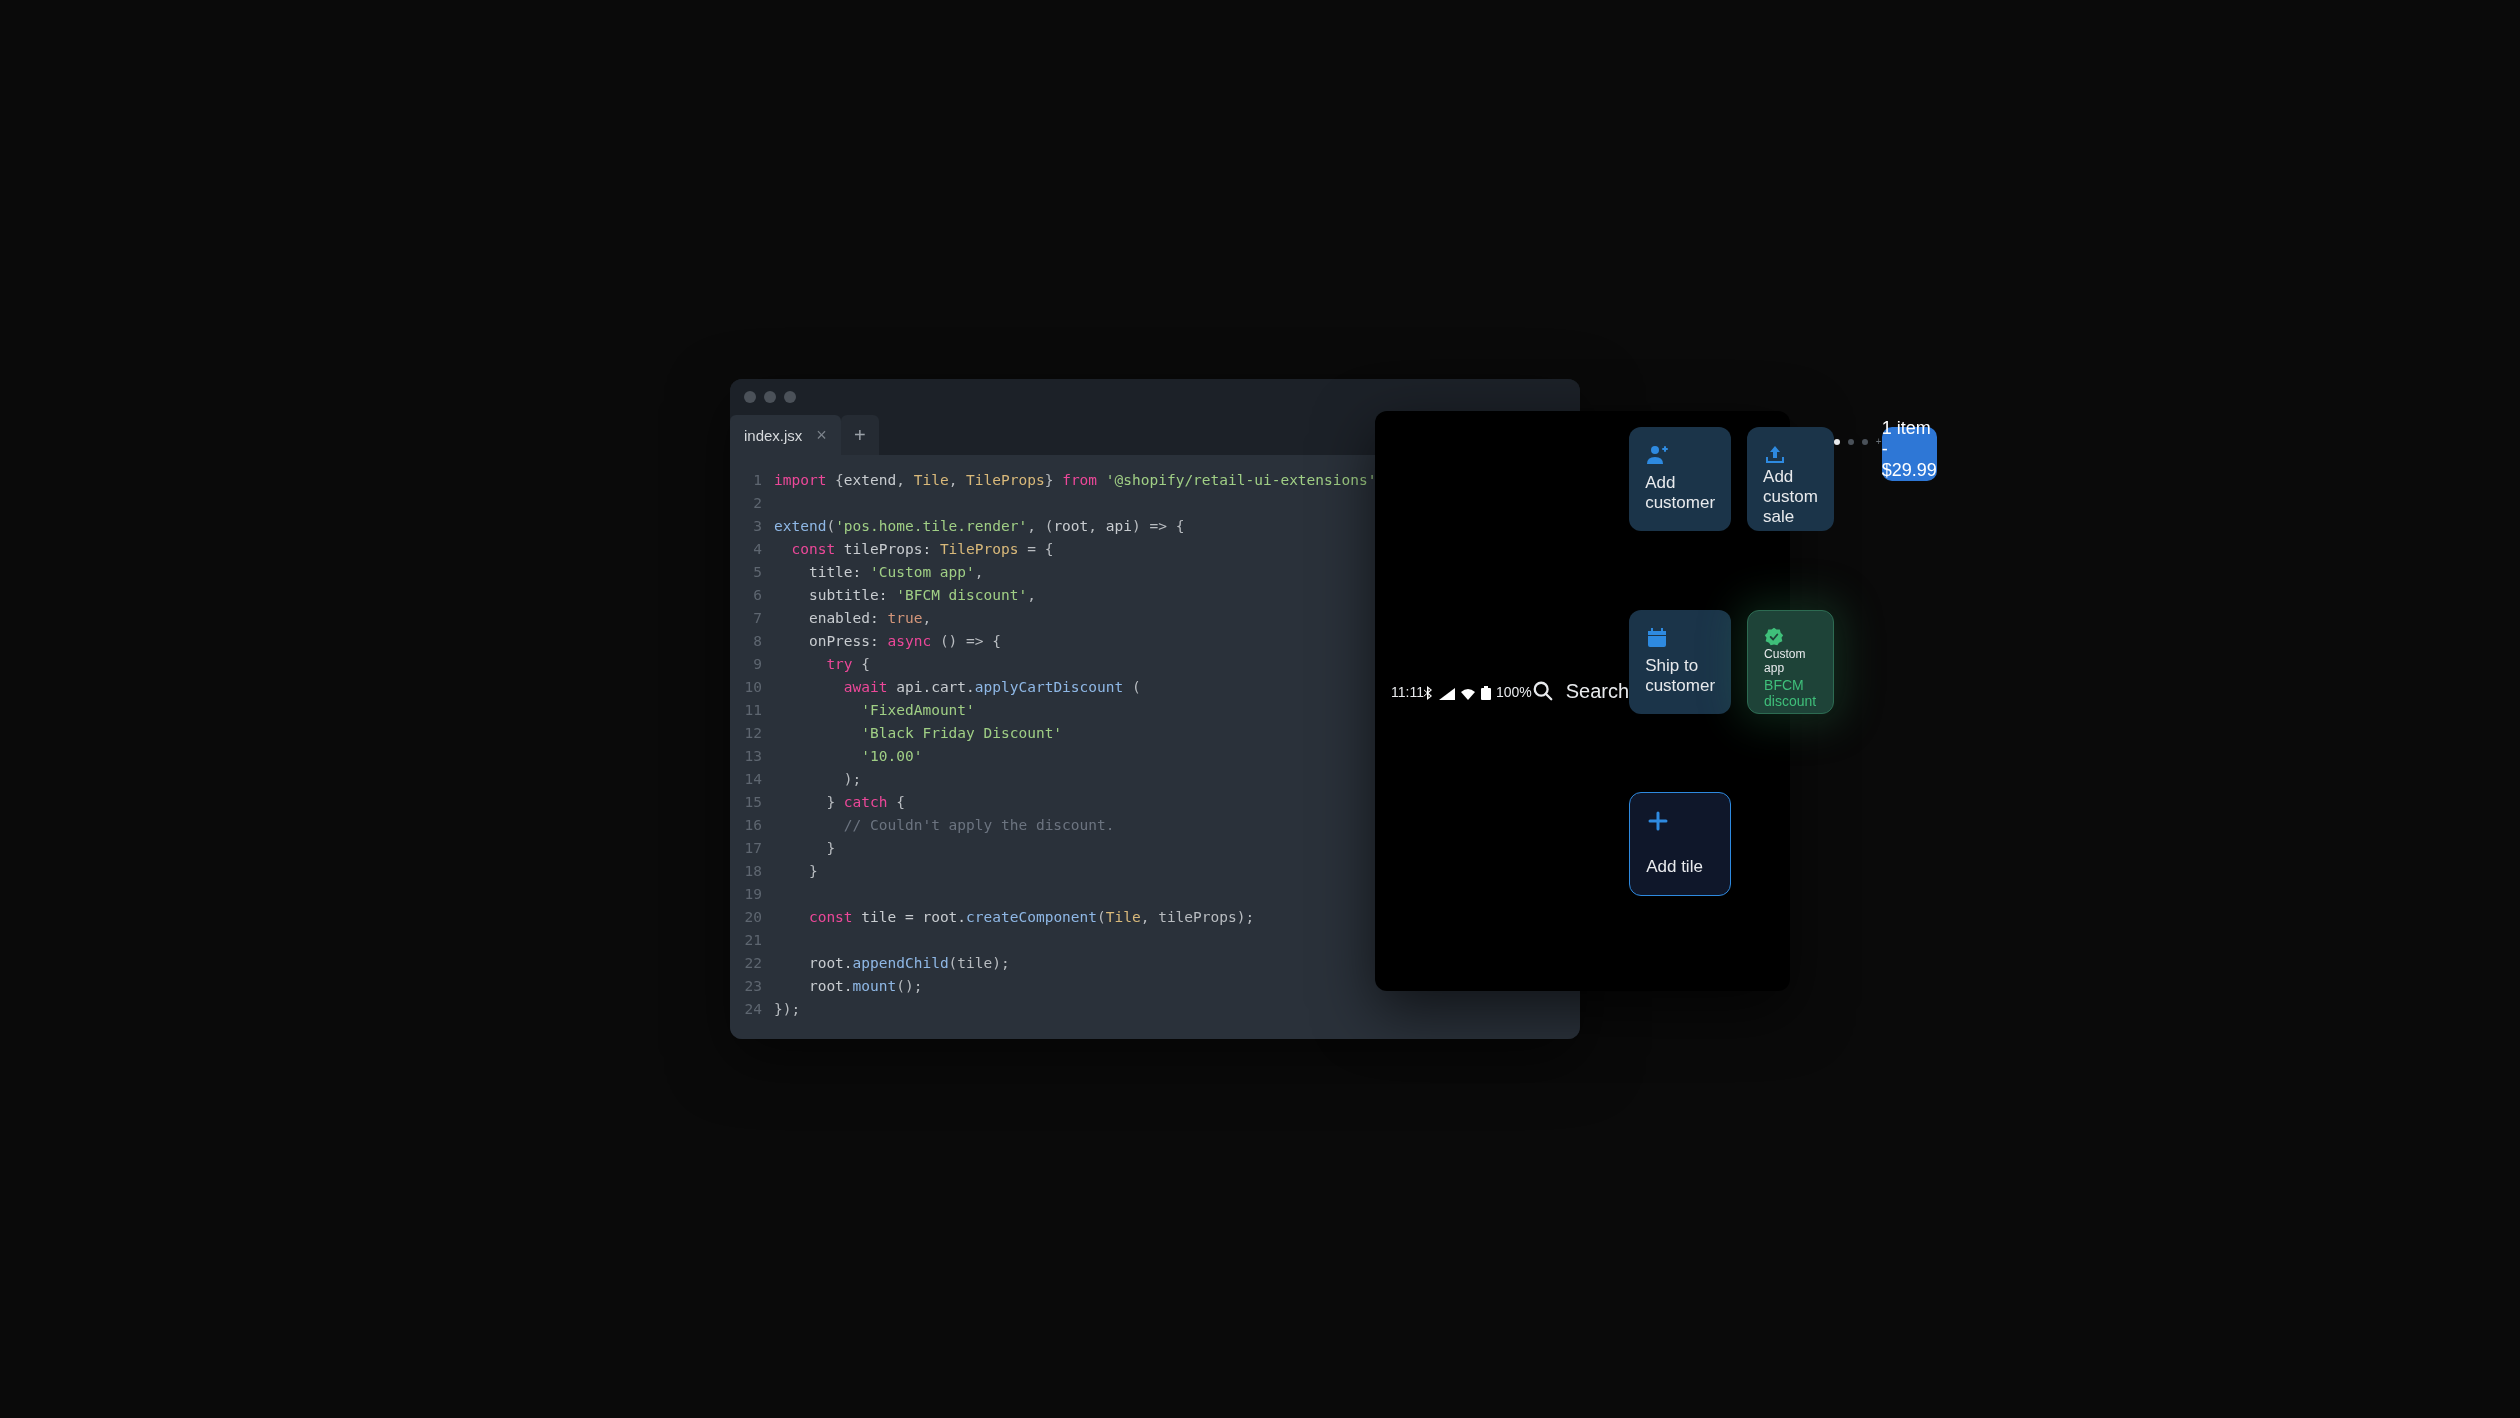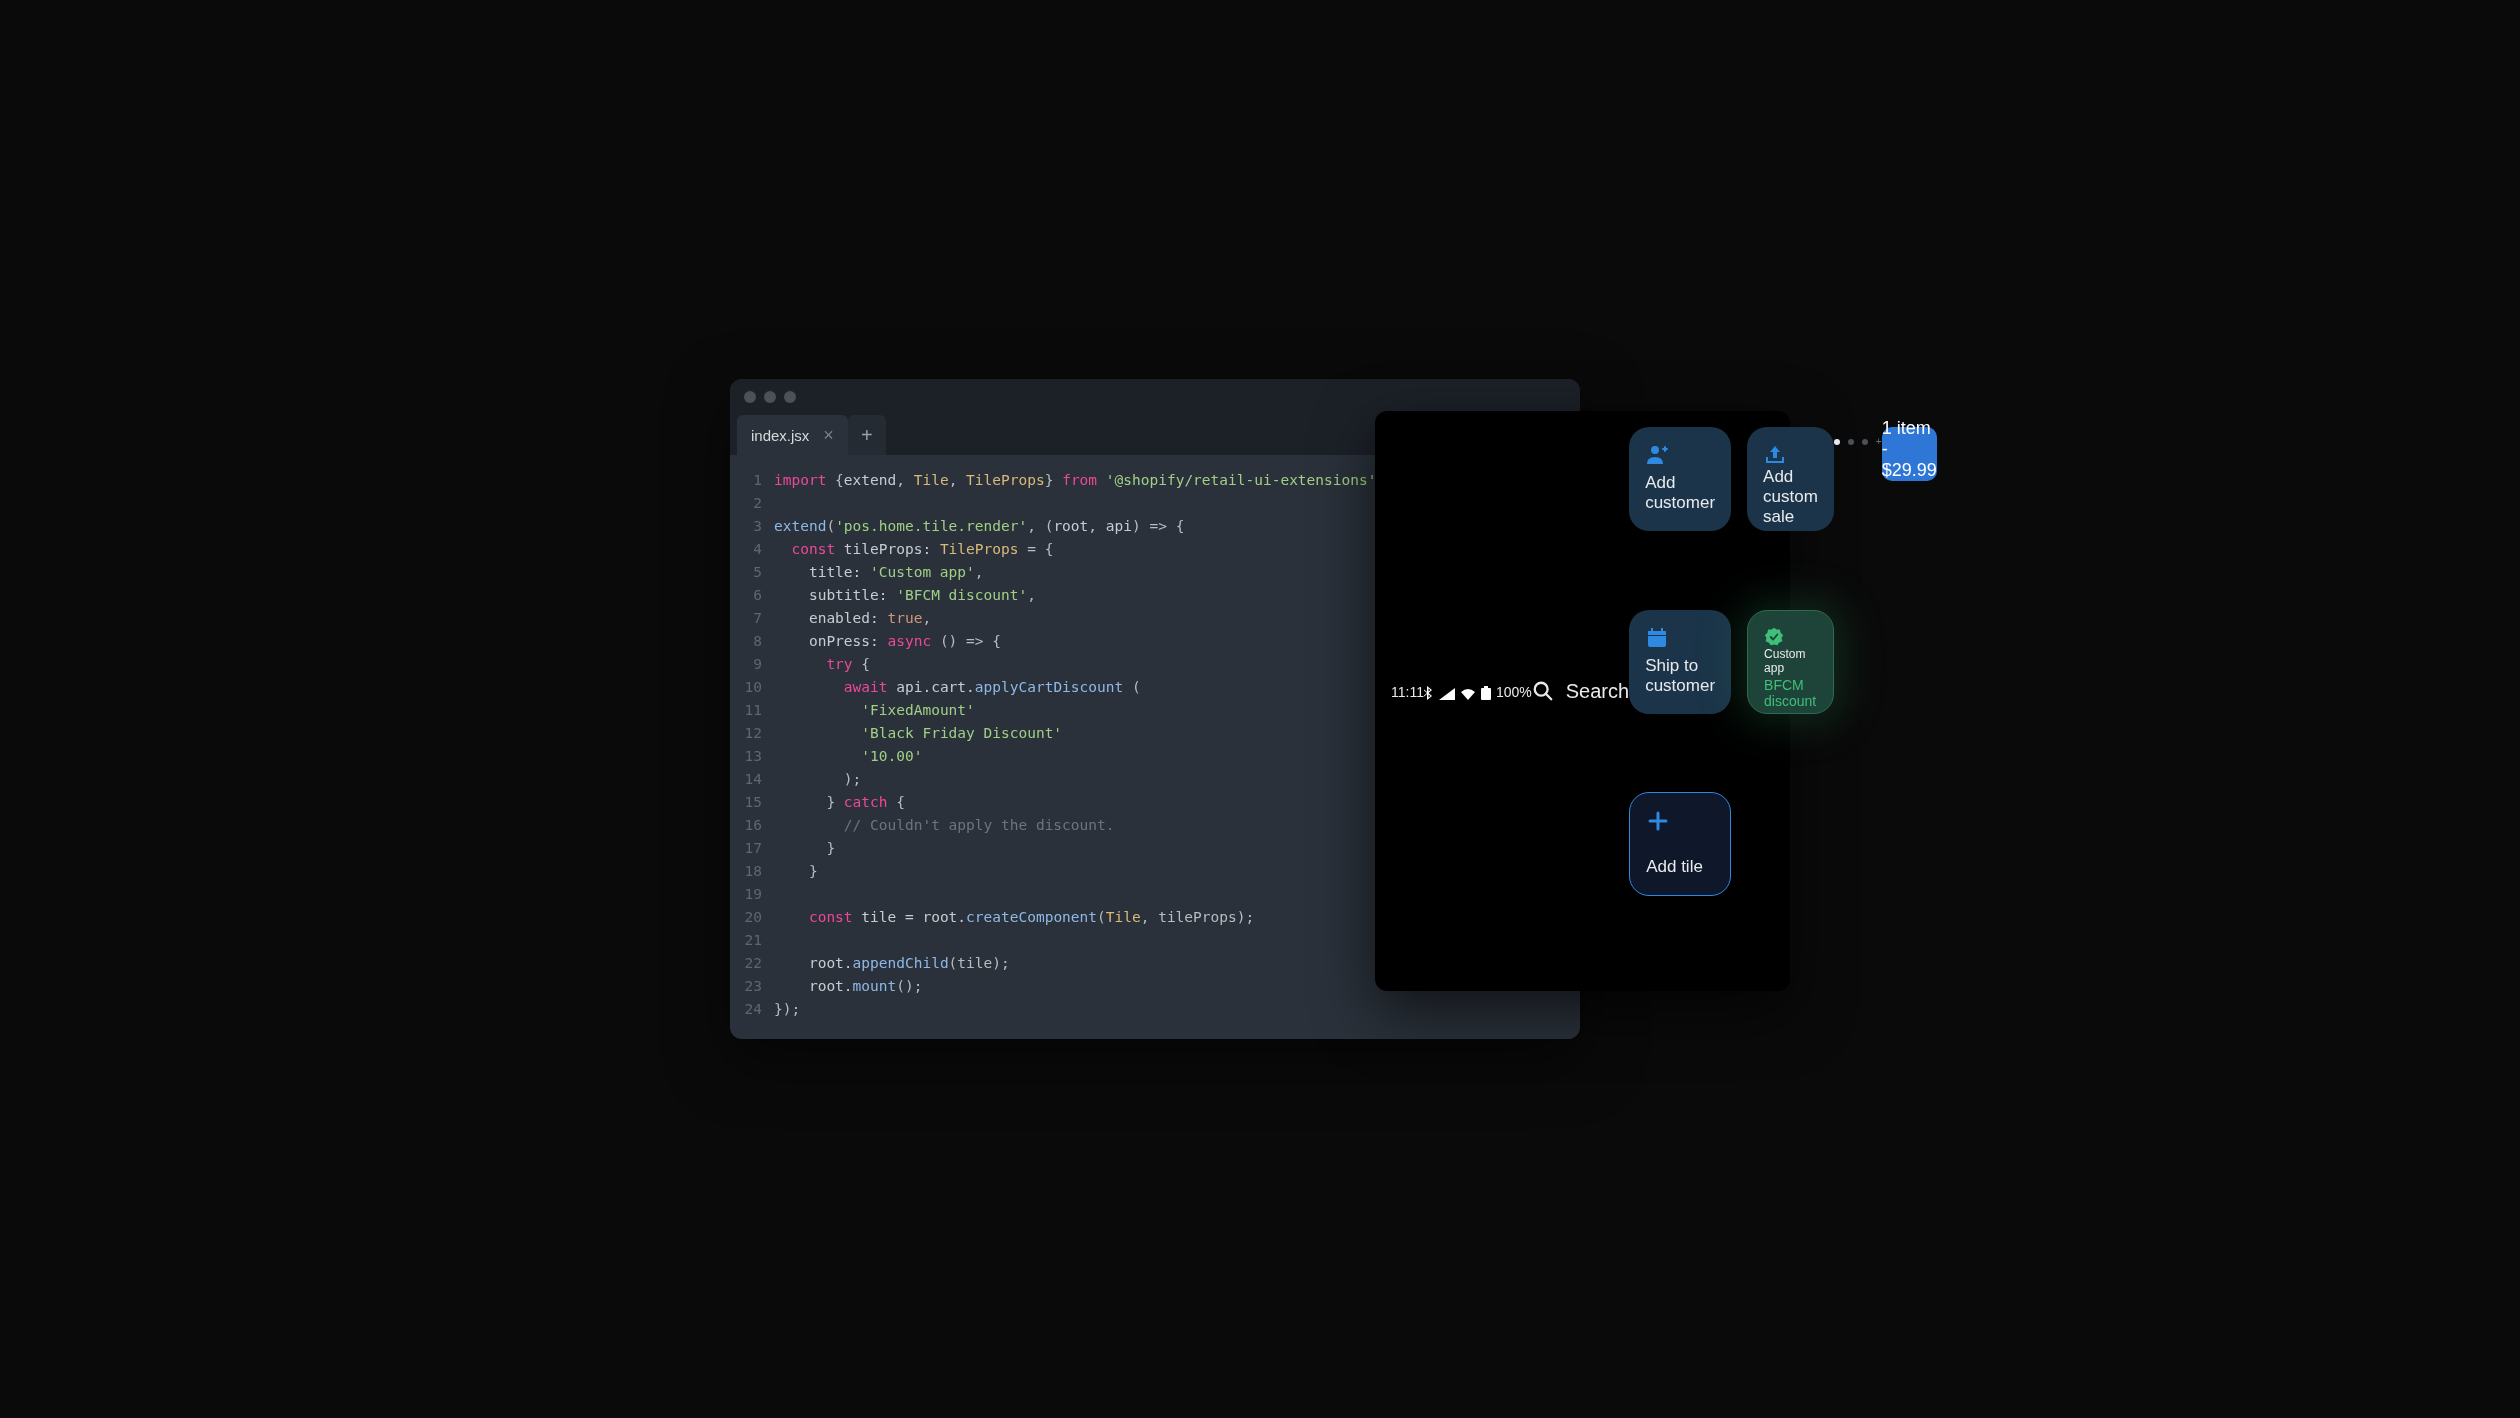--- a/index.html
+++ b/index.html
@@ -48,21 +48,20 @@
 }
 .tab {
   display: flex;
   align-items: center;
   padding: 0 14px;
   gap: 14px;
   font-size: 15px;
   color: #d6d9dc;
   background: #2a313a;
   border-radius: 6px 6px 0 0;
-  margin-left: 7px;
 }
 .tab-close { color: #7b828a; font-size: 18px; line-height: 1; }
 .tab-new {
   width: 38px;
   display: flex; align-items: center; justify-content: center;
   color: #9ba1a8; font-size: 20px;
   background: #252b33;
   border-radius: 6px 6px 0 0;
 }
 .code-area {
@@ -129,21 +128,21 @@
   color: #e8eaed;
 }
 .tile-grid {
   display: grid;
   grid-template-columns: 1fr 1fr;
   gap: 16px;
   margin-bottom: 16px;
 }
 .tile {
   background: #1b3449;
-  border-radius: 20px;
+  border-radius: 12px;
   padding: 16px 16px 18px;
   height: 104px;
   display: flex;
   flex-direction: column;
   justify-content: space-between;
 }
 .tile .icon { width: 24px; height: 24px; color: #2e8ae0; }
 .tile .title {
   font-size: 17px;
   color: #e8eaed;

